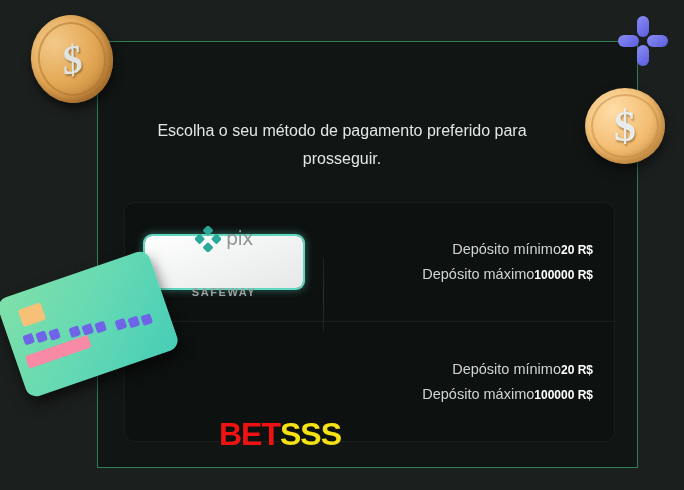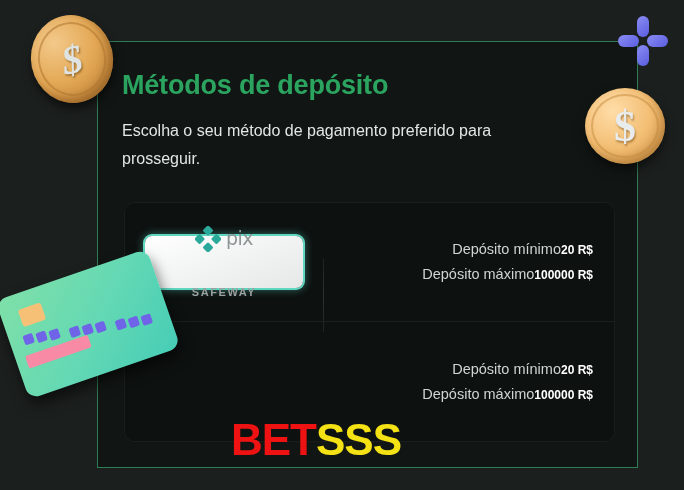--- a/index.html
+++ b/index.html
@@ -28,20 +28,21 @@
     color:#2aa45f;
     font-size:27px;font-weight:bold;
     letter-spacing:-0.2px;
     white-space:nowrap;
   }
   .subtitle{
     position:absolute;left:24px;top:75px;width:440px;
     color:#e2e6e4;
     font-size:16px;line-height:28px;
     font-weight:normal;
+    text-align:center;
   }
 
   
   .list-box{
     position:absolute;
     left:26px;top:160px;
     width:491px;height:240px;
     background:#0d1110;
     border-radius:10px;
     box-shadow:0 0 0 1px #191e1c inset;
@@ -163,35 +164,34 @@
     border-radius:11px;
     background:linear-gradient(135deg,#7fe0a8 0%,#63d8b4 55%,#46cdb6 100%);
     box-shadow:0 8px 14px rgba(0,0,0,.55);
     z-index:7;
   }
   .cc-chip{position:absolute;left:18px;top:16px;width:24px;height:18px;border-radius:3px;background:#f6c177;}
   .cc-stripe{position:absolute;left:10px;top:62px;width:66px;height:13px;border-radius:2px;background:#f98aa6;}
   .cc-blk{position:absolute;width:10px;height:10px;border-radius:2px;background:#6f63e8;}
 
   .watermark{
-    position:absolute;left:231px;top:418px;
-    font-size:44px;font-weight:bold;letter-spacing:-1px;
+    position:absolute;left:219px;top:418px;
+    font-size:32px;font-weight:bold;letter-spacing:-1px;
     z-index:9;line-height:1;
   }
   .wm-red{color:#ef1212;}
   .wm-yellow{color:#f5e215;}
 </style>
 </head>
 <body>
 
 <div id="stage">
 
   <div class="panel-outer">
 
-    <div class="title">Métodos de depósito</div>
     <div class="subtitle">Escolha o seu método de pagamento preferido para prosseguir.</div>
 
     <div class="list-box">
 
       <div class="method-row">
         <div class="logo-cell">
           <div class="pix-tile">
             <div class="pix-top">
               <svg width="26" height="26" viewBox="0 0 40 40">
                 <g fill="#2aa99a">

